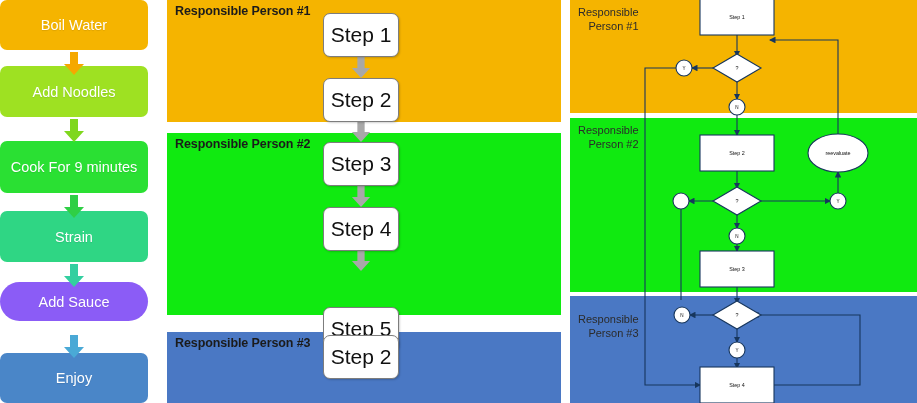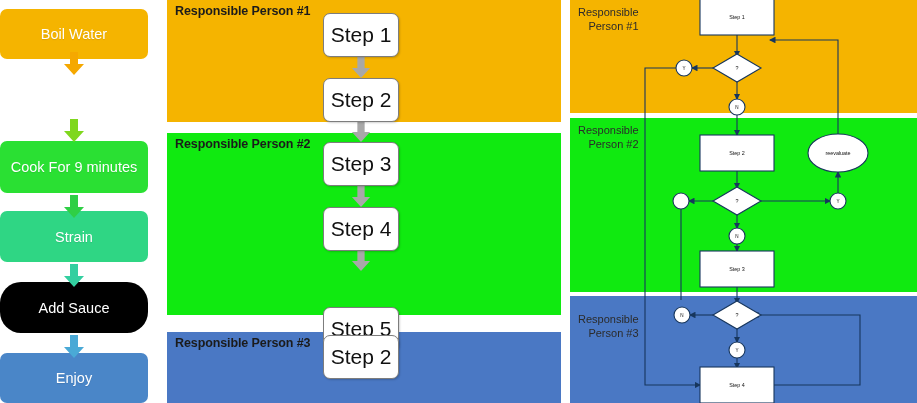--- a/index.html
+++ b/index.html
@@ -41,30 +41,33 @@
           font-size:5.4px;fill:#111111;text-anchor:middle;
           dominant-baseline:middle;}
   .fc-txt.tiny{font-size:4.6px;}
   .fc-shape{fill:#ffffff;stroke:#17365d;stroke-width:1.1;}
   .fc-line{stroke:#17365d;stroke-width:1.1;fill:none;}
 </style>
 </head>
 <body>
 
 <div class="panel" id="left-panel">
-    <div class="recipe-box" style="top: 9px; height: 50px; background: rgb(245, 180, 0);">
+    <div class="recipe-box" style="top: 0px; height: 50px; background: rgb(245, 180, 0);">
       <span>Boil Water</span>
+    </div>
+    <div class="recipe-box" style="top: 66px; height: 51px; background: rgb(158, 225, 34);">
+      <span>Add Noodles</span>
     </div>
     <div class="recipe-box" style="top: 141px; height: 52px; background: rgb(42, 224, 51); align-items: center;">
       <span>Cook For 9 minutes</span>
     </div>
     <div class="recipe-box" style="top: 211px; height: 51px; background: rgb(47, 214, 132);">
       <span>Strain</span>
     </div>
-    <div class="recipe-box" style="top: 282px; height: 51px; background: #000000; border-radius: 21px;">
+    <div class="recipe-box" style="top: 282px; height: 39px; background: #8b5cf6; border-radius: 21px;">
       <span>Add Sauce</span>
     </div>
     <div class="recipe-box" style="top: 353px; height: 50px; background: rgb(74, 134, 200);">
       <span>Enjoy</span>
     </div>
     <div class="recipe-arrow" style="top: 52px;"><span class="recipe-arrow-inner"><svg width="22" height="24" viewBox="0 0 22 24">
           <polygon points="7,0 15,0 15,12 21,12 11,23 1,12 7,12" fill="#f5a800"></polygon>
         </svg></span></div>
     <div class="recipe-arrow" style="top: 119px;"><span class="recipe-arrow-inner"><svg width="22" height="24" viewBox="0 0 22 24">
           <polygon points="7,0 15,0 15,12 21,12 11,23 1,12 7,12" fill="#7fd71e"></polygon>

